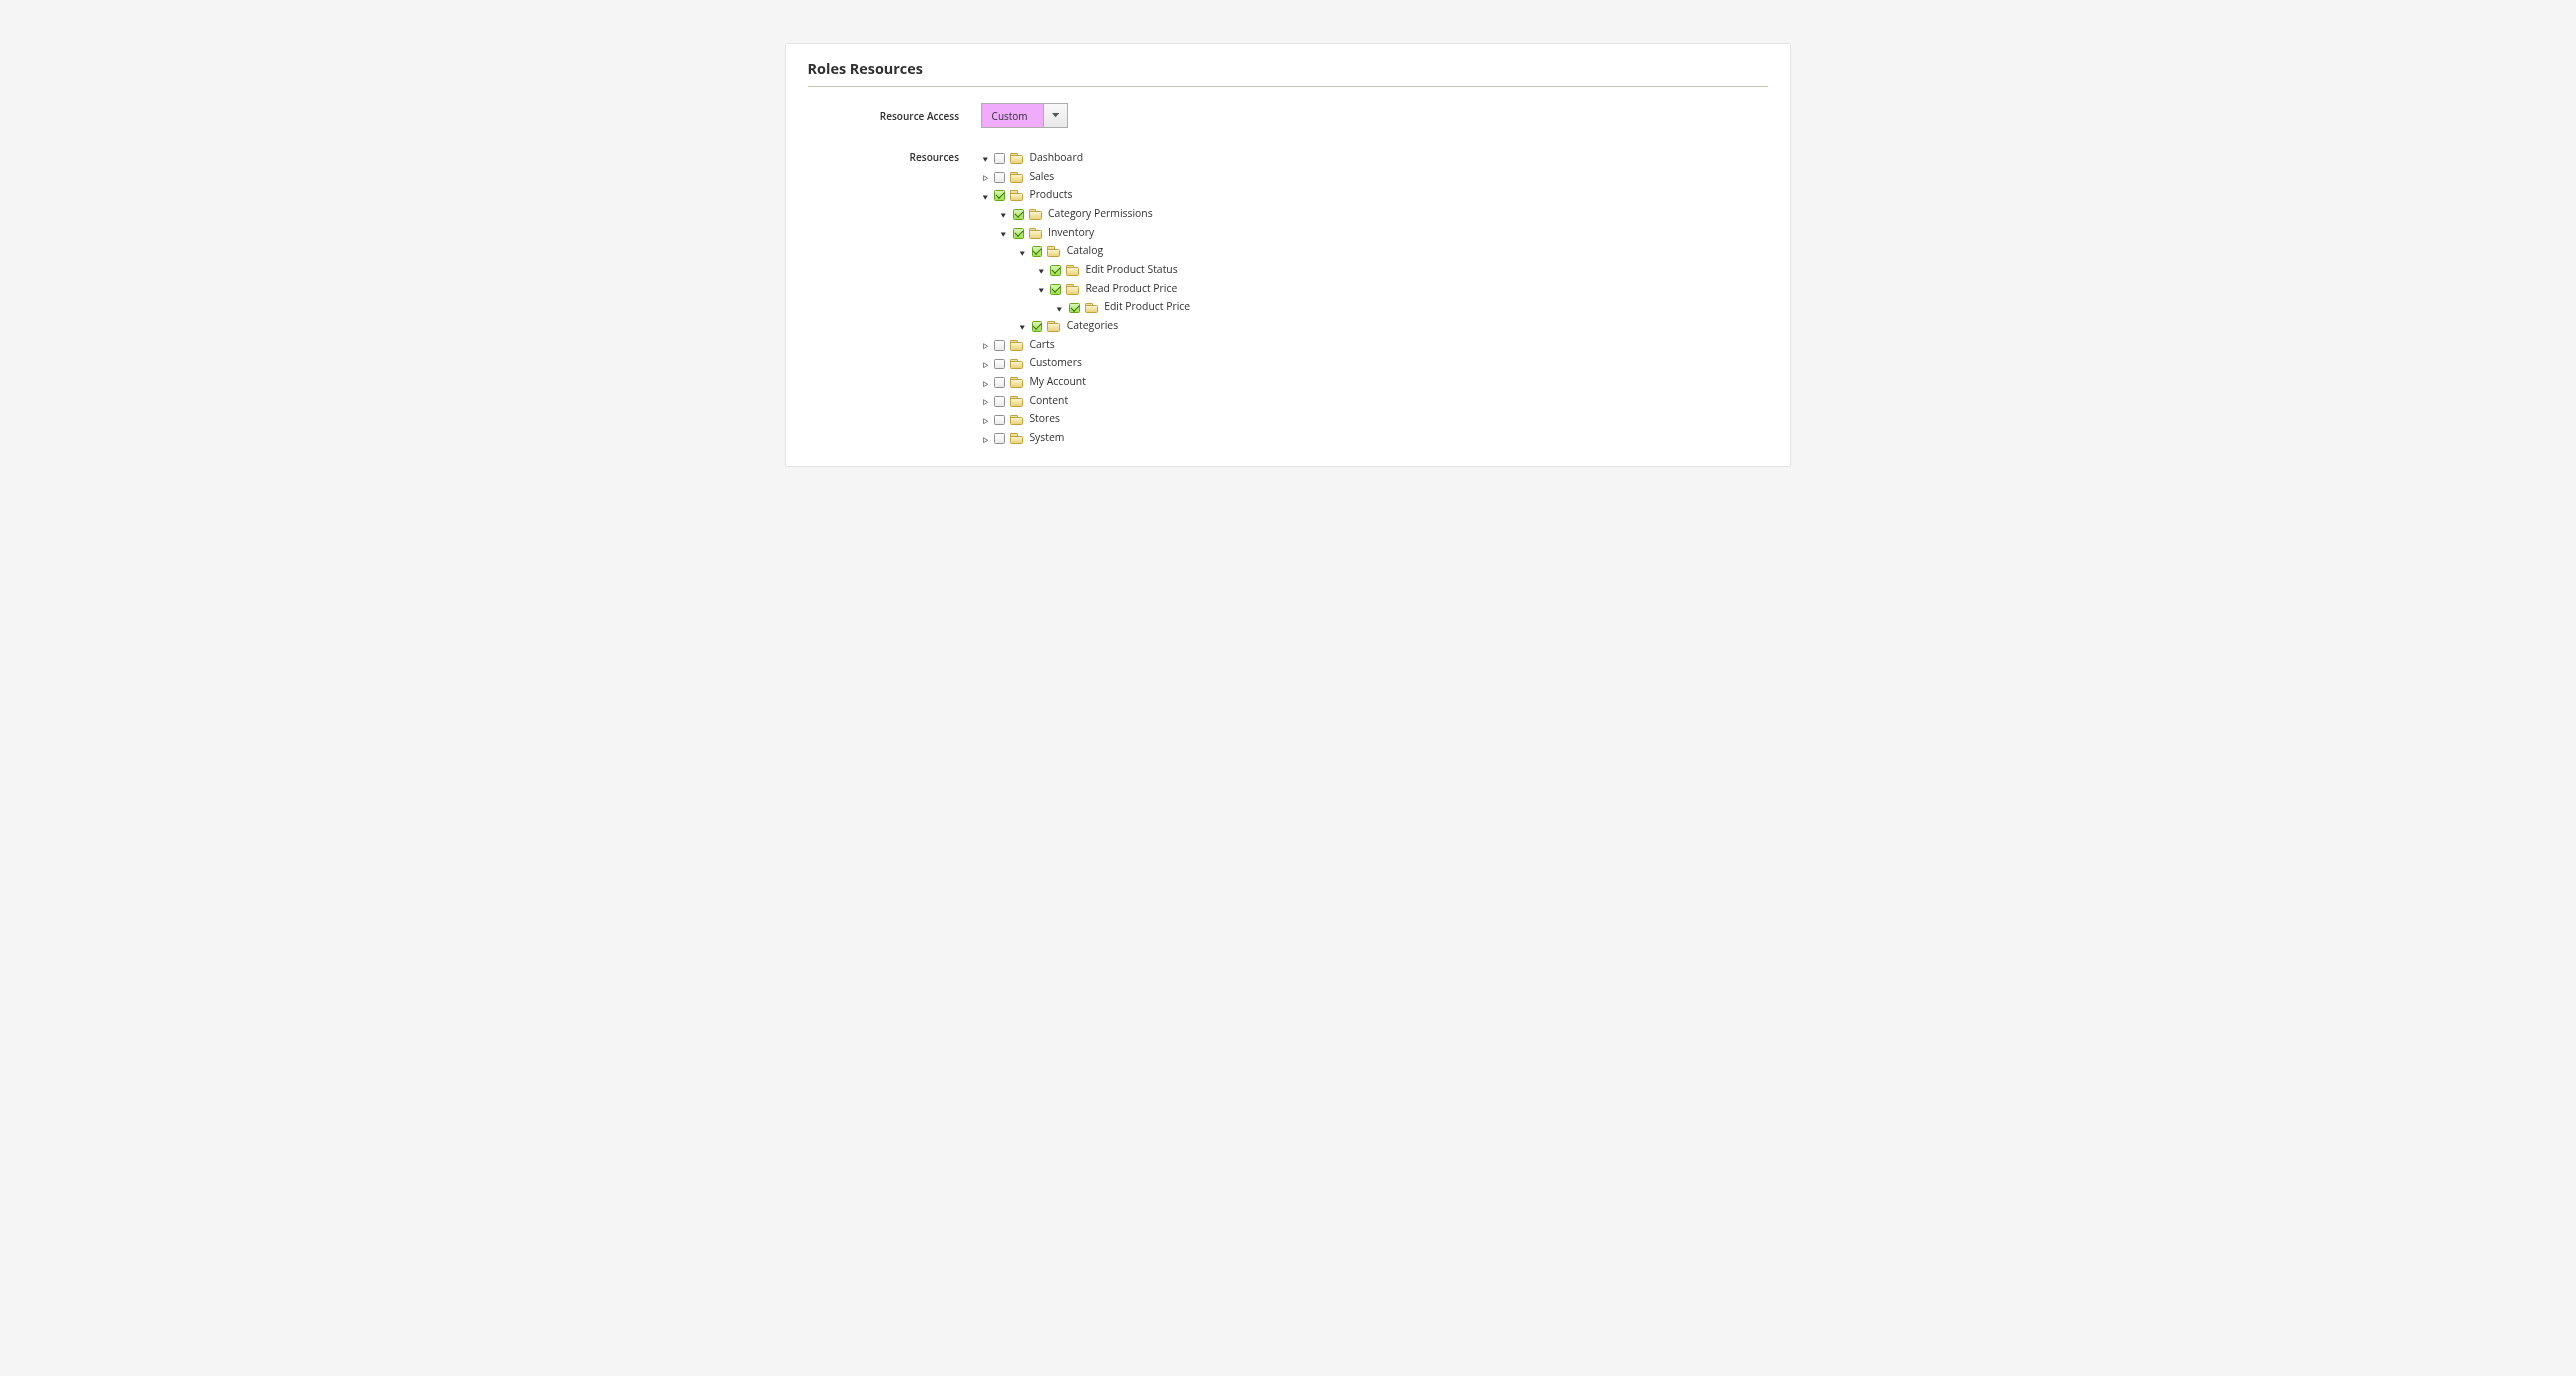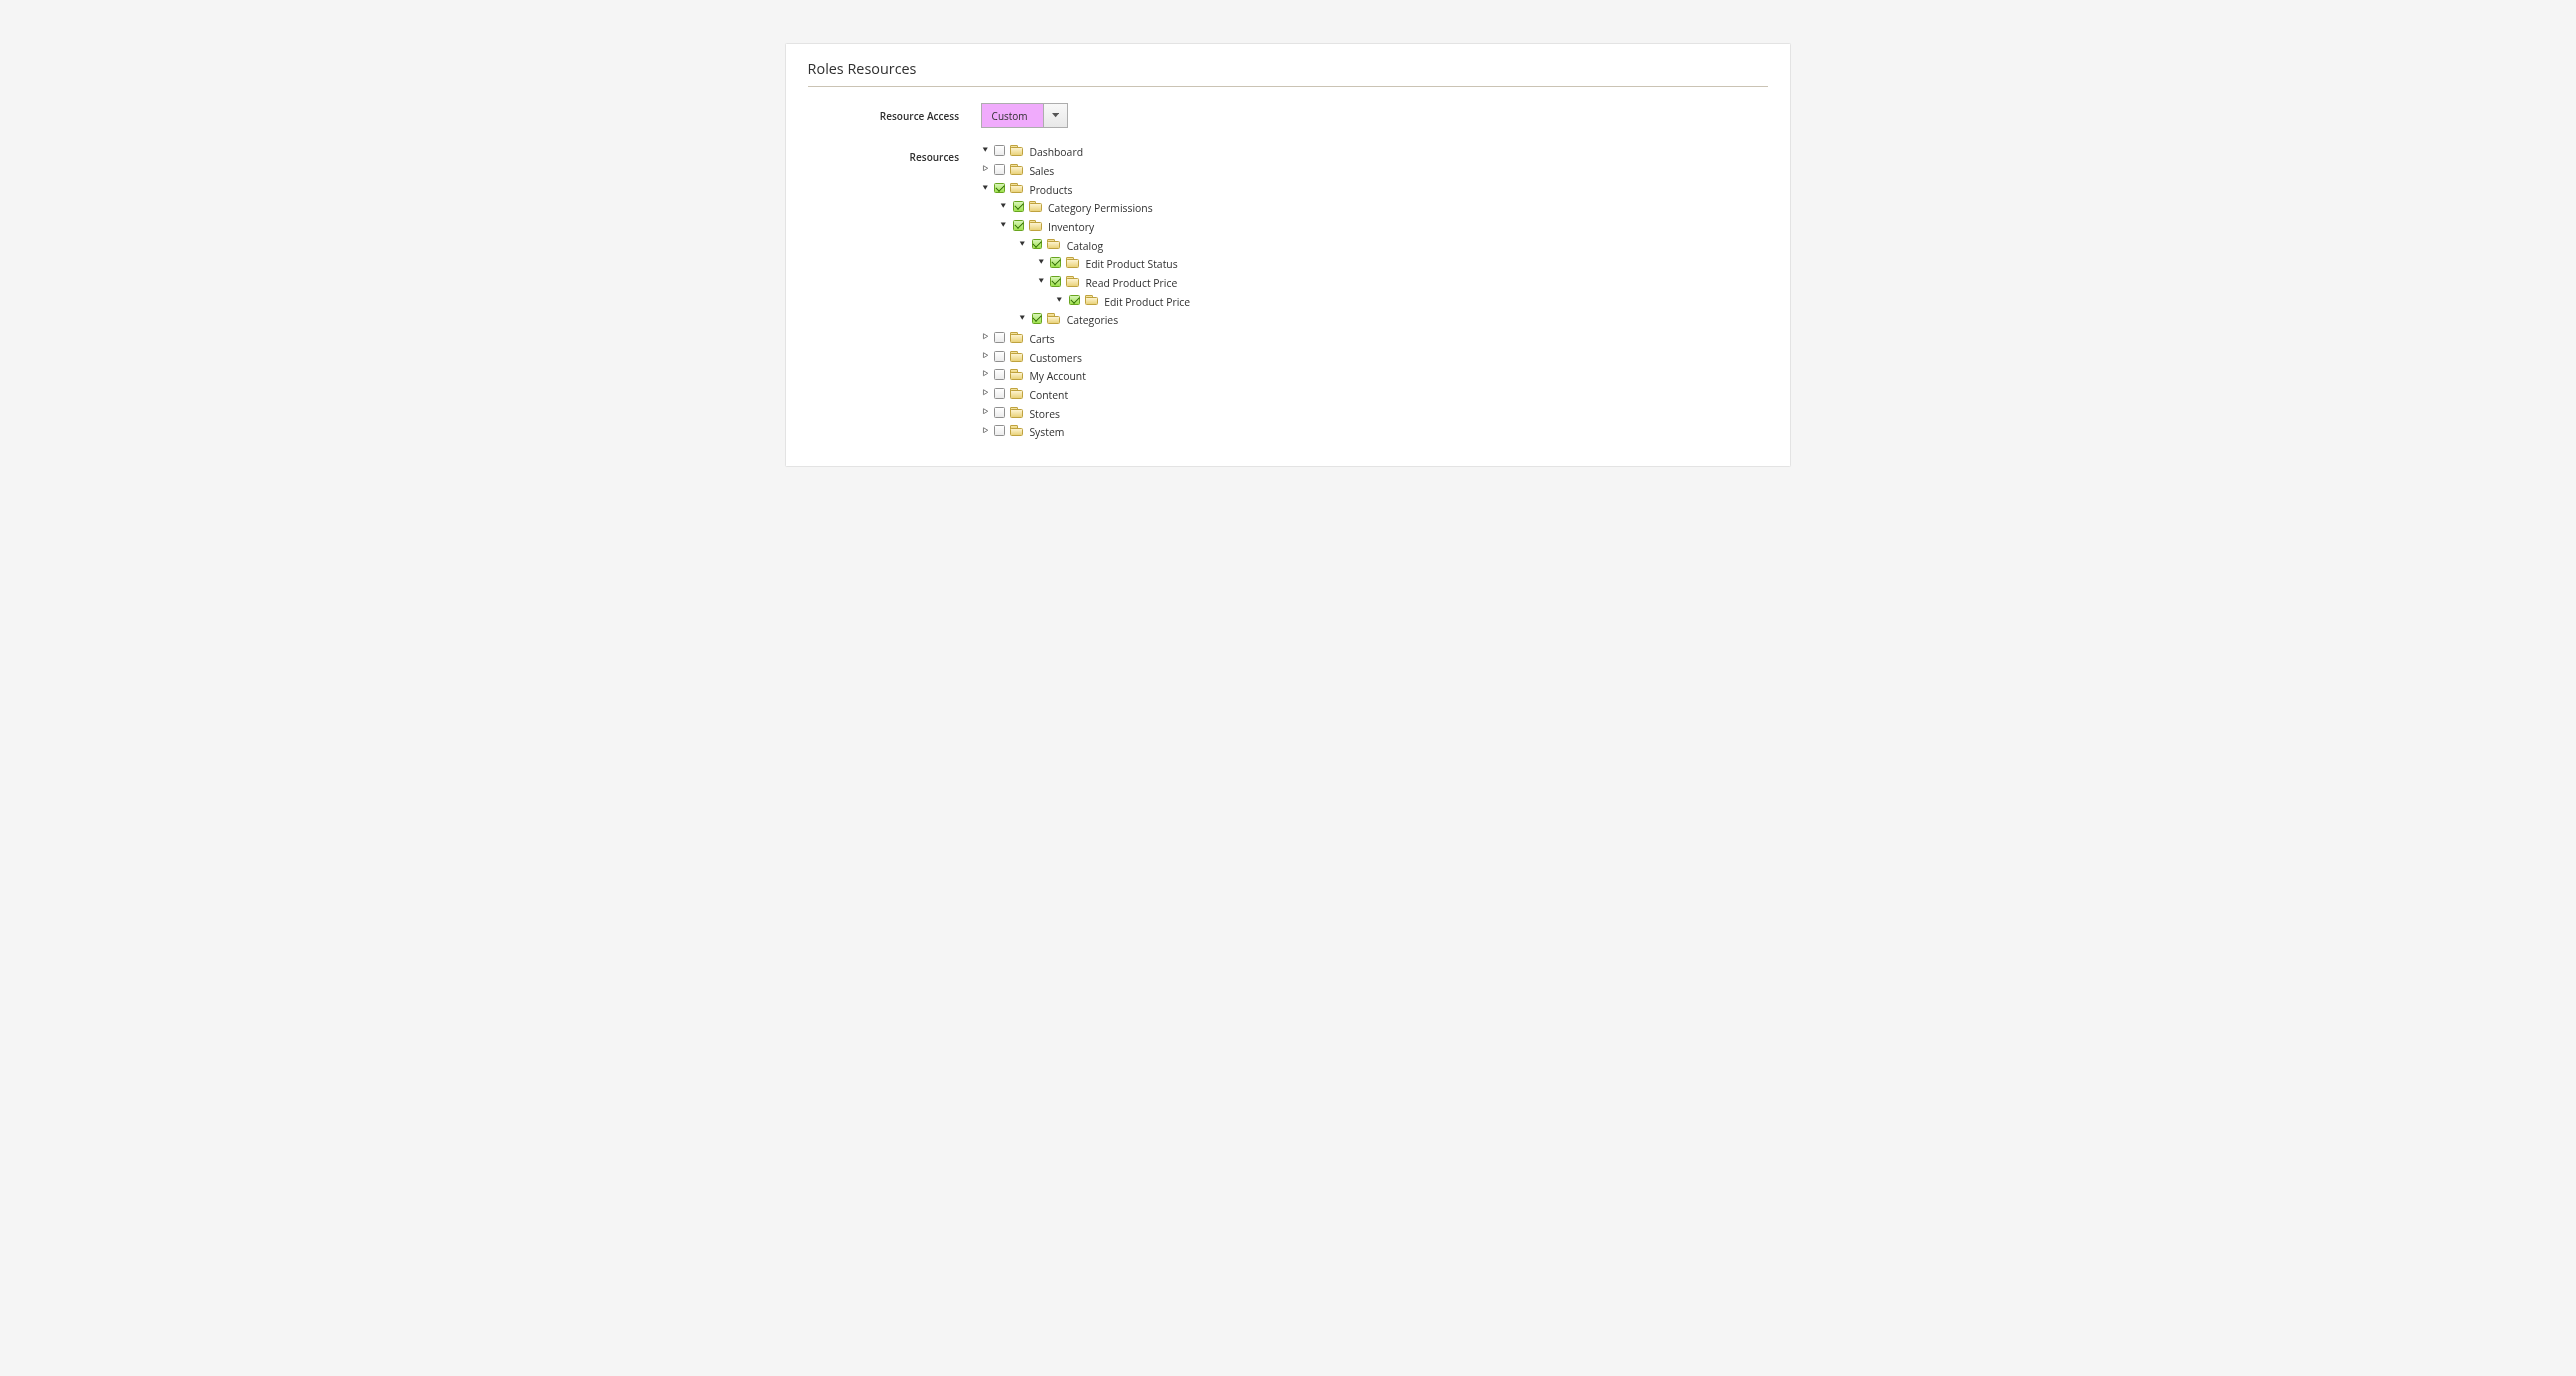--- a/index.html
+++ b/index.html
@@ -14,21 +14,21 @@
   .panel {
     background: #fff;
     border: 0.7px solid #e3e3e3;
     border-radius: 1.4px;
     padding: 14.4px 21.6px 21.6px 21.6px;
     max-width: 1006px;
     margin: 14.4px auto;
   }
   .panel-title {
     font-size: 14.4px;
-    font-weight: 400;
+    font-weight: 700;
     color: #303030;
     margin: 0 0 7.2px 0;
     padding-bottom: 8.6px;
     border-bottom: 0.7px solid #cac3b4;
   }
   .form-row {
     display: flex;
     align-items: flex-start;
     margin-top: 16px;
   }
@@ -72,21 +72,21 @@
   ul.tree, ul.tree ul {
     list-style: none;
     margin: 0;
     padding: 0;
   }
   ul.tree ul { padding-left: 18.7px; }
   ul.tree { margin-top: 1.4px; }
 
   .tree-row {
     display: flex;
-    align-items: flex-start;
+    align-items: flex-end;
     height: 18.7px;
     gap: 5px;
     white-space: nowrap;
   }
   .toggle {
     width: 8.6px;
     height: 8.6px;
     display: flex;
     align-items: center;
     justify-content: center;

